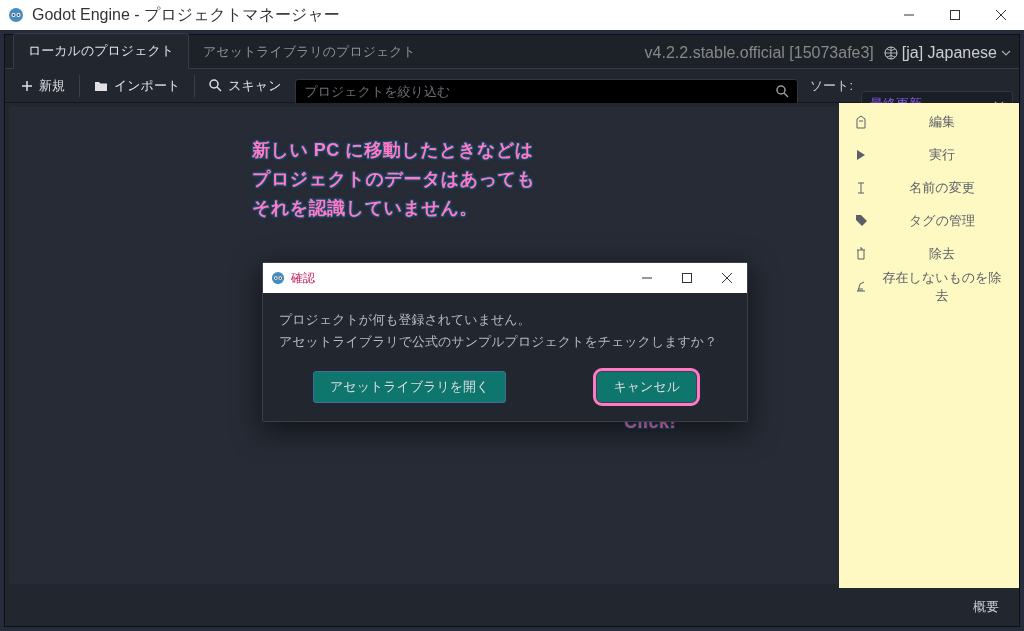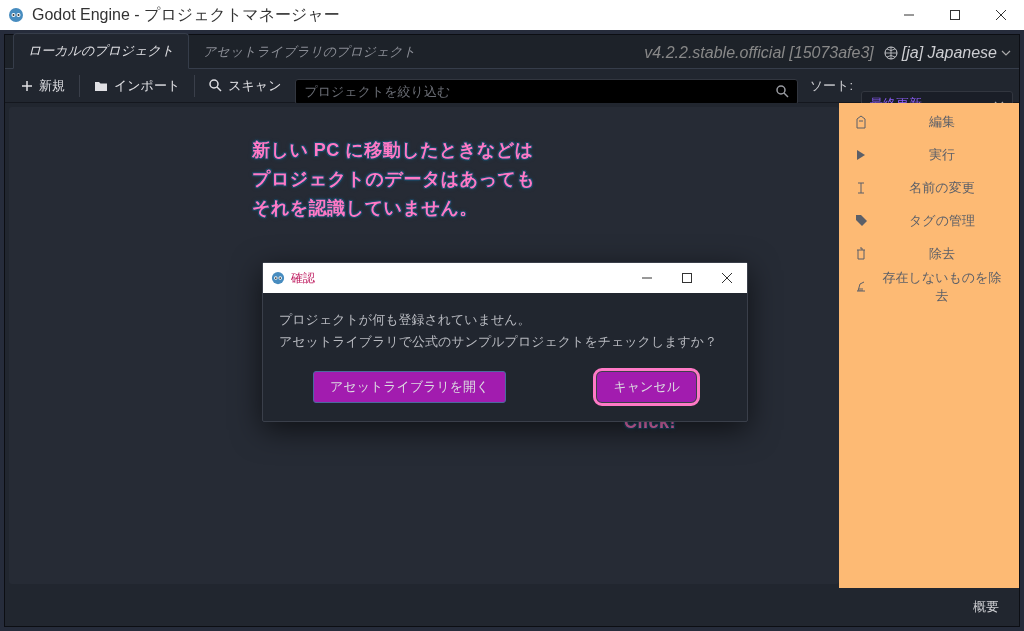--- a/index.html
+++ b/index.html
@@ -47,21 +47,20 @@
       border: 1px solid #0c0e13;
     }
     .tabs-row {
       height: 34px;
       background: #1d2229;
       display: flex;
       align-items: flex-end;
       padding: 0 8px;
       justify-content: space-between;
       border-bottom: 1px solid #363d4a;
-      font-style: italic;
     }
     .tabs-left { display: flex; align-items: flex-end; height: 100%; gap: 0; }
     .tab {
       padding: 8px 14px 8px 14px;
       color: #8b8e96;
       font-size: 13px;
       position: relative;
       top: 1px;
     }
     .tab.active {
@@ -129,21 +128,21 @@
       flex: 1;
       background: #262b35;
       margin: 4px 0 4px 4px;
       border-radius: 3px;
       position: relative;
     }
     .side-actions {
       width: 180px;
       display: flex;
       flex-direction: column;
-      background: #fdba74;
+      background: #fef9c3;
       padding-top: 2px;
     }
     .side-btn {
       height: 33px;
       display: flex;
       align-items: center;
       color: #5b5f68;
       padding: 0 14px;
       gap: 10px;
       font-size: 13px;
@@ -189,21 +188,21 @@
       line-height: 1.7;
     }
     .dialog-buttons {
       display: flex;
       justify-content: center;
       gap: 90px;
       padding: 4px 16px 18px 16px;
     }
     .dlg-btn {
       padding: 6px 16px;
-      background: #a21caf;
+      background: #0f766e;
       border: 1px solid #3c414c;
       color: #dcdde1;
       border-radius: 3px;
       font-size: 13px;
     }
     .dlg-btn.primary { border: 1px solid #4a6a9e; }
     .dlg-btn.highlighted {
       outline: 3px solid #ff79c6;
       border-radius: 6px;
     }

